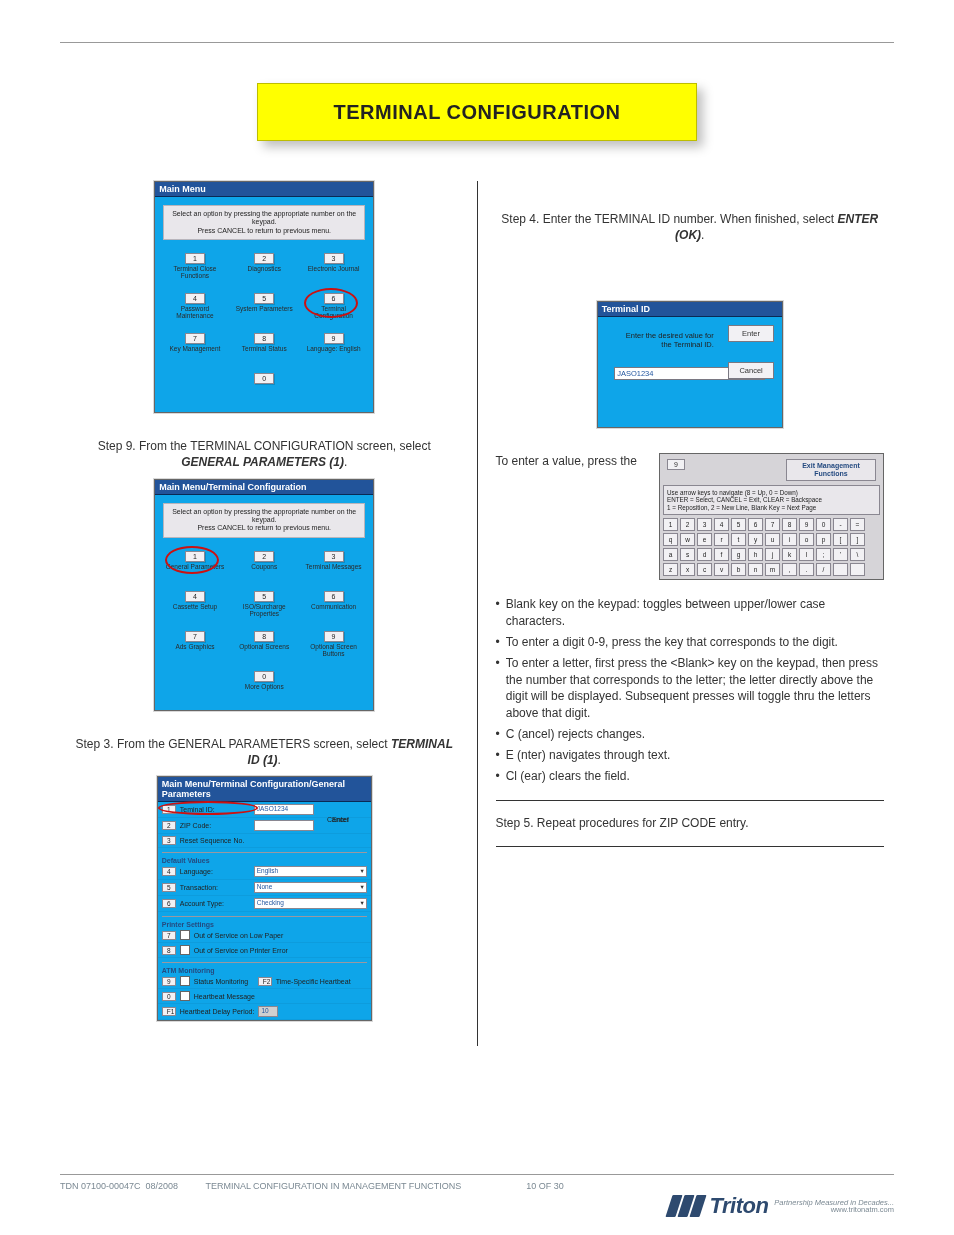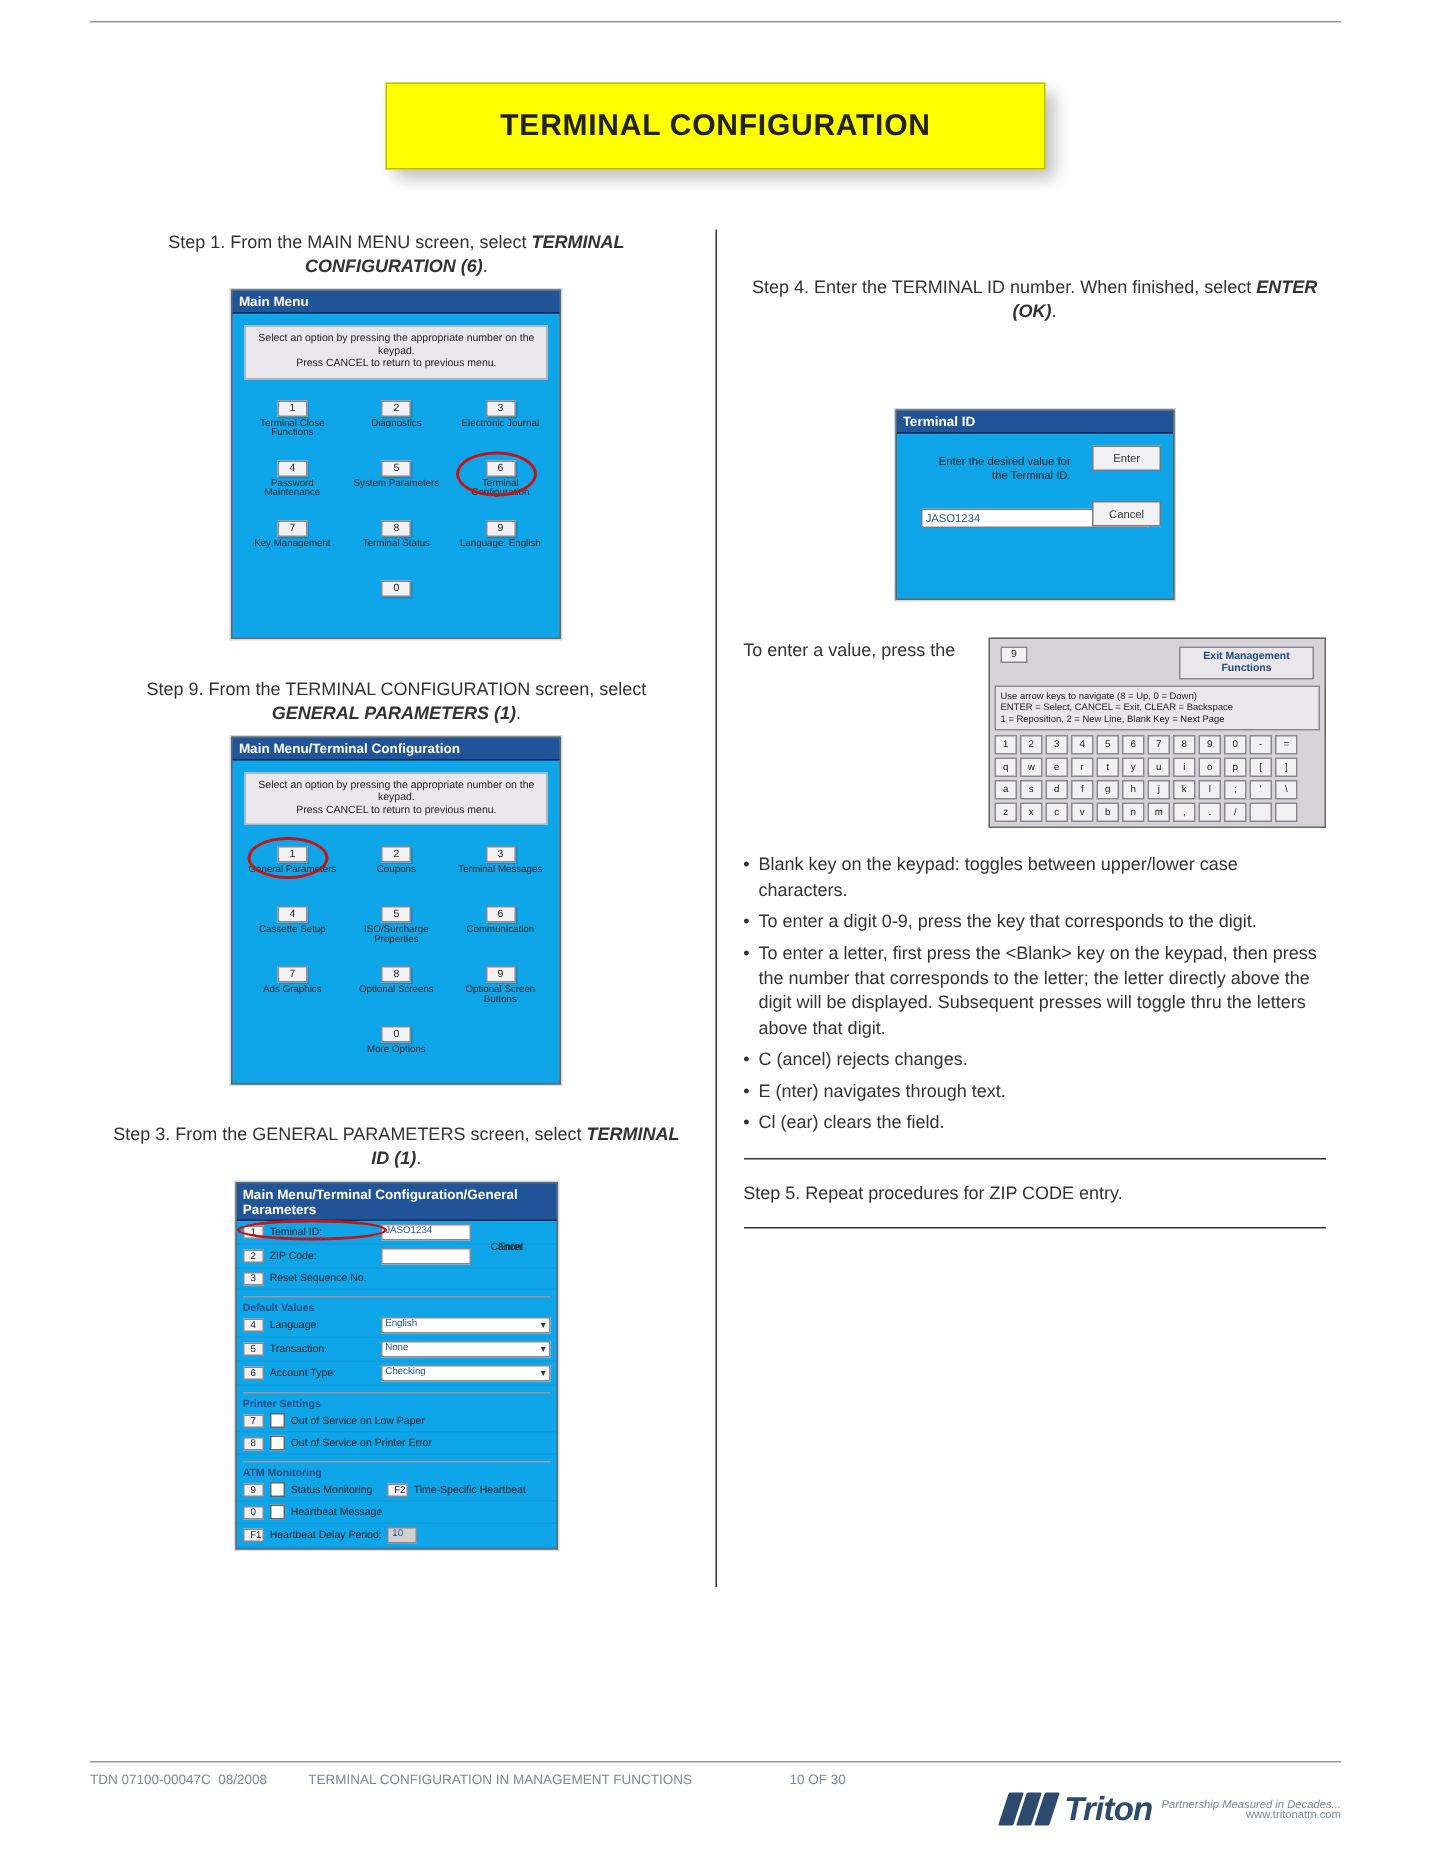--- a/index.html
+++ b/index.html
@@ -6,21 +6,21 @@
   body {
     font-family: "Helvetica Neue", Arial, sans-serif;
     width: 954px;
     height: 1235px;
     background: #fff;
     position: relative;
     font-size: 12px;
     color: #333;
   }
   .page {
-    padding: 14px 60px 20px 60px;
+    padding: 42px 60px 20px 60px;
     height: 100%;
     position: relative;
   }
   .top-rule {
     border-top: 1px solid #999;
     margin-bottom: 40px;
   }
   .title-bar {
     background: #ffff00;
     width: 440px;
@@ -249,24 +249,20 @@
 <div class="page">
   <div class="top-rule"></div>
 
   <div class="title-bar">TERMINAL CONFIGURATION</div>
 
   <div class="content">
 
     <div class="col col-left">
 
       <div class="step">
-        <div class="cap">
-          <span>Step 1. From the MAIN MENU screen, select </span>
-          <span class="hl">TERMINAL CONFIGURATION (6)</span>.
-        </div>
         <div class="shot mm">
           <div class="mm-title">Main Menu</div>
           <div class="mm-body">
             <div class="mm-instr" style="white-space:pre-line;">Select an option by pressing the appropriate number on the keypad.
 Press CANCEL to return to previous menu.</div>
             <div class="mm-grid" style="position:relative;">
               <div class="mm-cell"><span class="mm-key">1</span><div class="mm-label">Terminal Close Functions</div></div>
               <div class="mm-cell"><span class="mm-key">2</span><div class="mm-label">Diagnostics</div></div>
               <div class="mm-cell"><span class="mm-key">3</span><div class="mm-label">Electronic Journal</div></div>
               <div class="mm-cell"><span class="mm-key">4</span><div class="mm-label">Password Maintenance</div></div>

